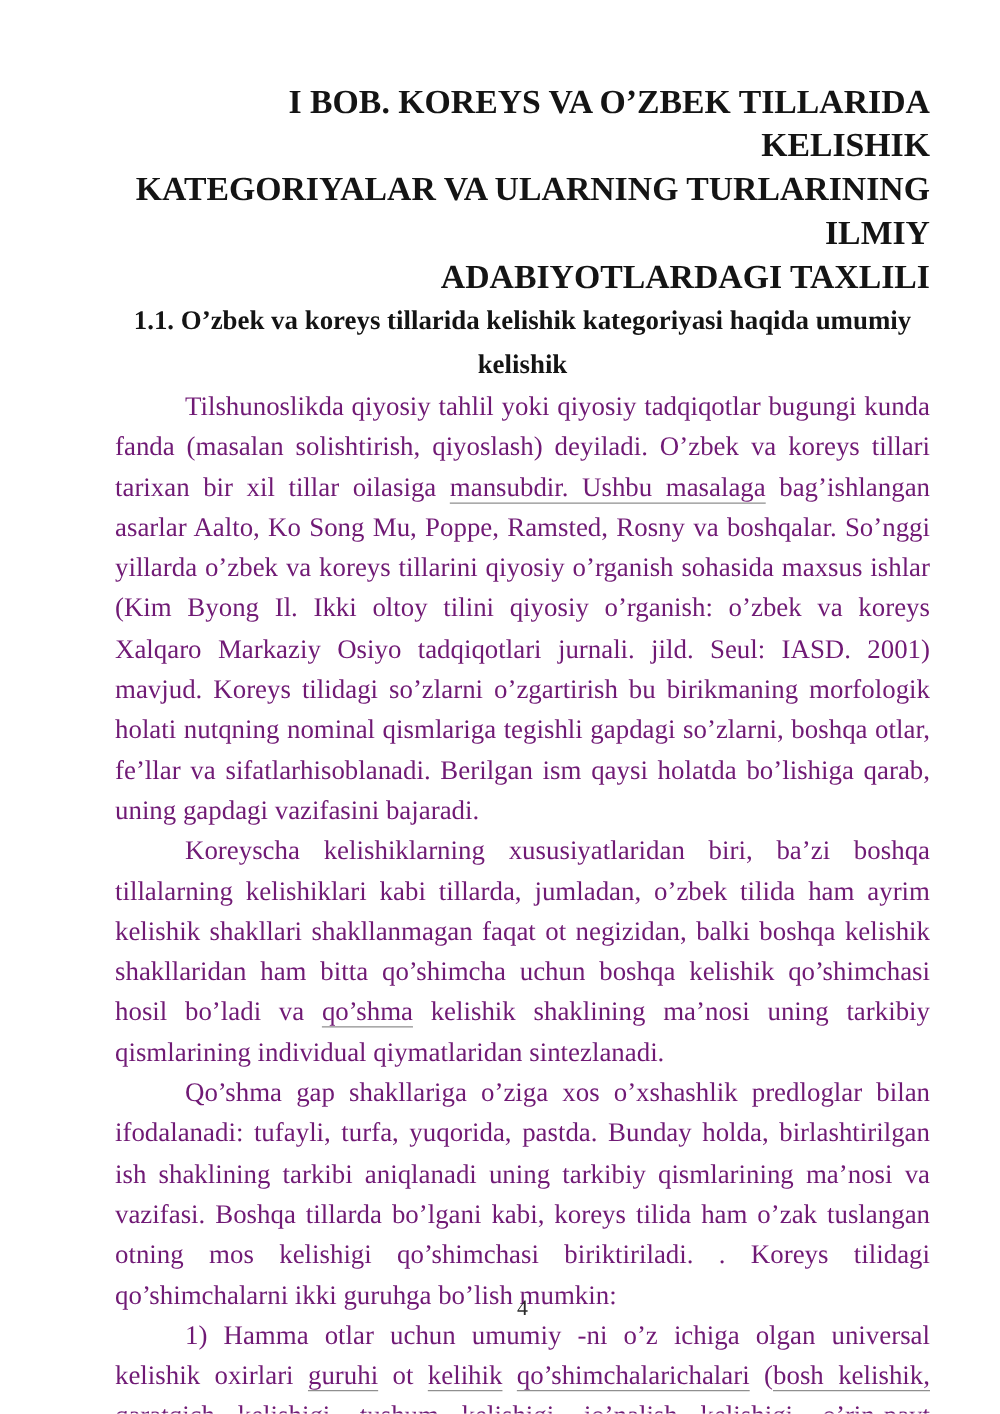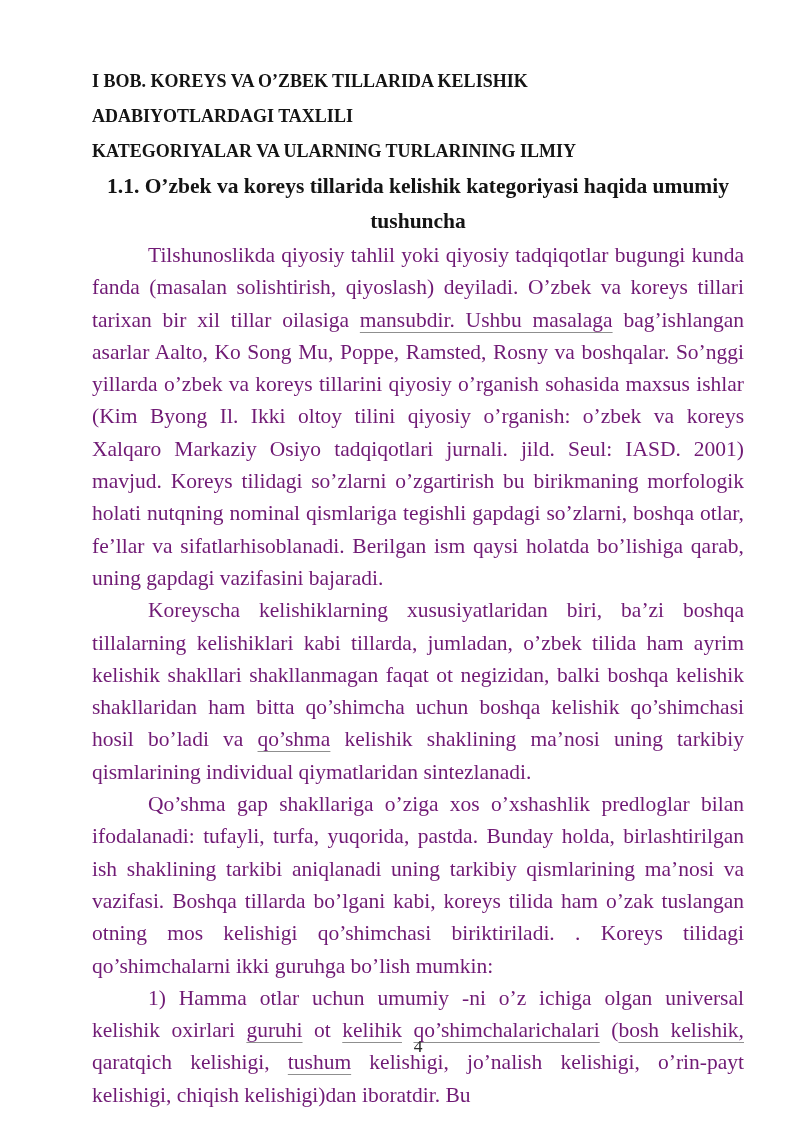--- a/index.html
+++ b/index.html
@@ -18,23 +18,23 @@
   }
   .content {
     position: absolute;
     left: 92px;
     top: 64px;
     width: 652px;
   }
   .chapter-heading {
     margin: 0;
     font-weight: bold;
-    font-size: 18px;
+    font-size: 27px;
     line-height: 35px;
-    text-align: left;
+    text-align: right;
     color: #141414;
   }
   .section-heading {
     margin: 0;
     font-weight: bold;
     font-size: 21.5px;
     line-height: 35px;
     text-align: center;
     color: #141414;
   }
@@ -63,27 +63,27 @@
   }
 </style>
 </head>
 <body>
 
 <div class="page">
   <div class="content">
 
     <h1 class="chapter-heading">
       <div>I BOB. KOREYS VA O’ZBEK TILLARIDA KELISHIK</div>
+      <div>KATEGORIYALAR VA ULARNING TURLARINING ILMIY</div>
       <div>ADABIYOTLARDAGI TAXLILI</div>
-      <div>KATEGORIYALAR VA ULARNING TURLARINING ILMIY</div>
     </h1>
 
     <h2 class="section-heading">
       <div>1.1. O’zbek va koreys tillarida kelishik kategoriyasi haqida umumiy</div>
-      <div>tushuncha</div>
+      <div>kelishik</div>
     </h2>
 
     <p class="body-para">Tilshunoslikda qiyosiy tahlil yoki qiyosiy tadqiqotlar bugungi kunda fanda (masalan solishtirish, qiyoslash) deyiladi. O’zbek va koreys tillari tarixan bir xil tillar oilasiga <span class="spell-u">mansubdir. Ushbu masalaga</span> bag’ishlangan asarlar Aalto, Ko Song Mu, Poppe, Ramsted, Rosny va boshqalar. So’nggi yillarda o’zbek va koreys tillarini qiyosiy o’rganish sohasida maxsus ishlar (Kim Byong Il. Ikki oltoy tilini qiyosiy o’rganish: o’zbek va koreys Xalqaro Markaziy Osiyo tadqiqotlari jurnali. jild. Seul: IASD. 2001) mavjud. Koreys tilidagi so’zlarni o’zgartirish bu birikmaning morfologik holati nutqning nominal qismlariga tegishli gapdagi so’zlarni, boshqa otlar, fe’llar va sifatlarhisoblanadi. Berilgan ism qaysi holatda bo’lishiga qarab, uning gapdagi vazifasini bajaradi.</p>
     <p class="body-para">Koreyscha kelishiklarning xususiyatlaridan biri, ba’zi boshqa tillalarning kelishiklari kabi tillarda, jumladan, o’zbek tilida ham ayrim kelishik shakllari shakllanmagan faqat ot negizidan, balki boshqa kelishik shakllaridan ham bitta qo’shimcha uchun boshqa kelishik qo’shimchasi hosil bo’ladi va <span class="spell-u">qo’shma</span> kelishik shaklining ma’nosi uning tarkibiy qismlarining individual qiymatlaridan sintezlanadi.</p>
     <p class="body-para">Qo’shma gap shakllariga o’ziga xos o’xshashlik predloglar bilan ifodalanadi: tufayli, turfa, yuqorida, pastda. Bunday holda, birlashtirilgan ish shaklining tarkibi aniqlanadi uning tarkibiy qismlarining ma’nosi va vazifasi. Boshqa tillarda bo’lgani kabi, koreys tilida ham o’zak tuslangan otning mos kelishigi qo’shimchasi biriktiriladi. . Koreys tilidagi qo’shimchalarni ikki guruhga bo’lish mumkin:</p>
     <p class="body-para">1) Hamma otlar uchun umumiy -ni o’z ichiga olgan universal kelishik oxirlari <span class="spell-u">guruhi</span> ot <span class="spell-u">kelihik</span> <span class="spell-u">qo’shimchalarichalari</span> (<span class="spell-u">bosh kelishik,</span> qaratqich kelishigi, <span class="spell-u">tushum</span> kelishigi, jo’nalish kelishigi, o’rin-payt kelishigi, chiqish kelishigi)dan iboratdir. Bu</p>
 
   </div>
 
   <div class="page-number">4</div>

